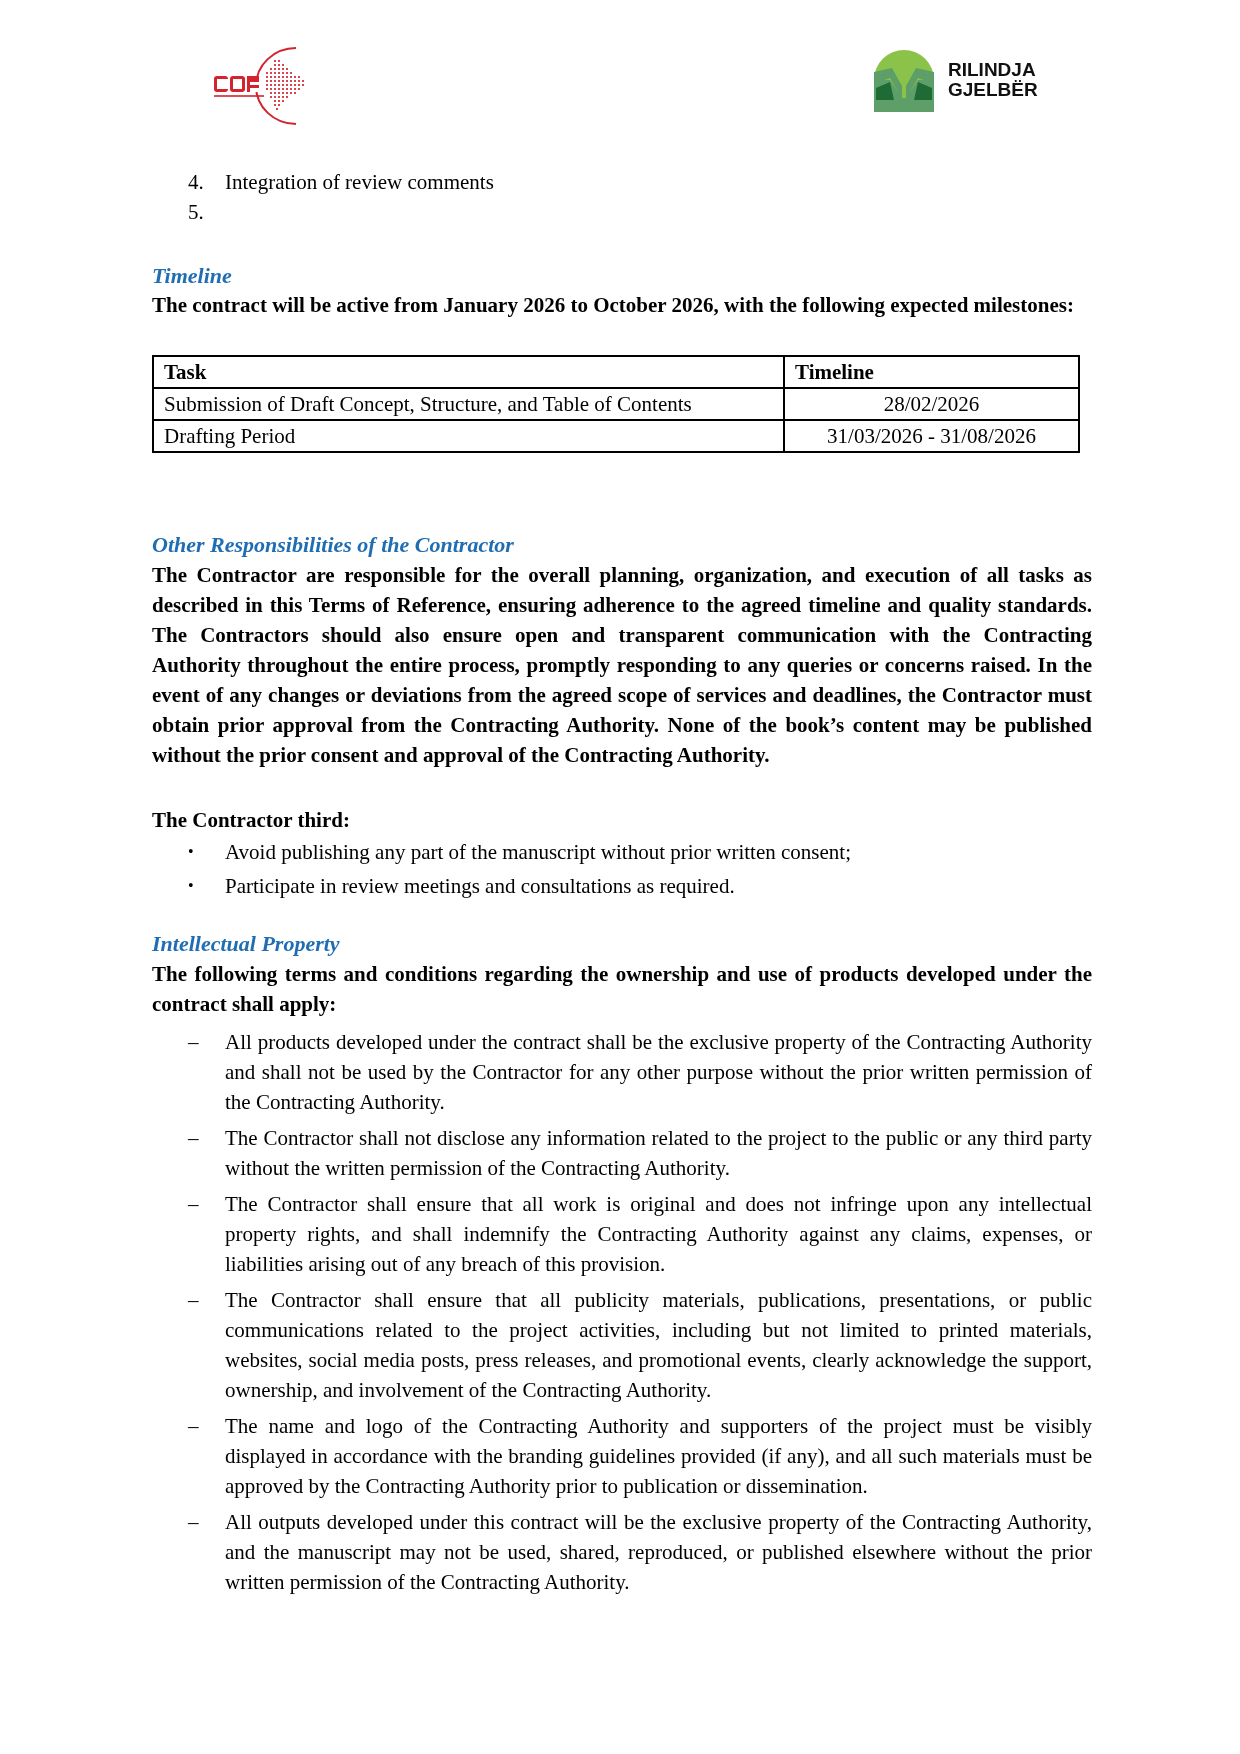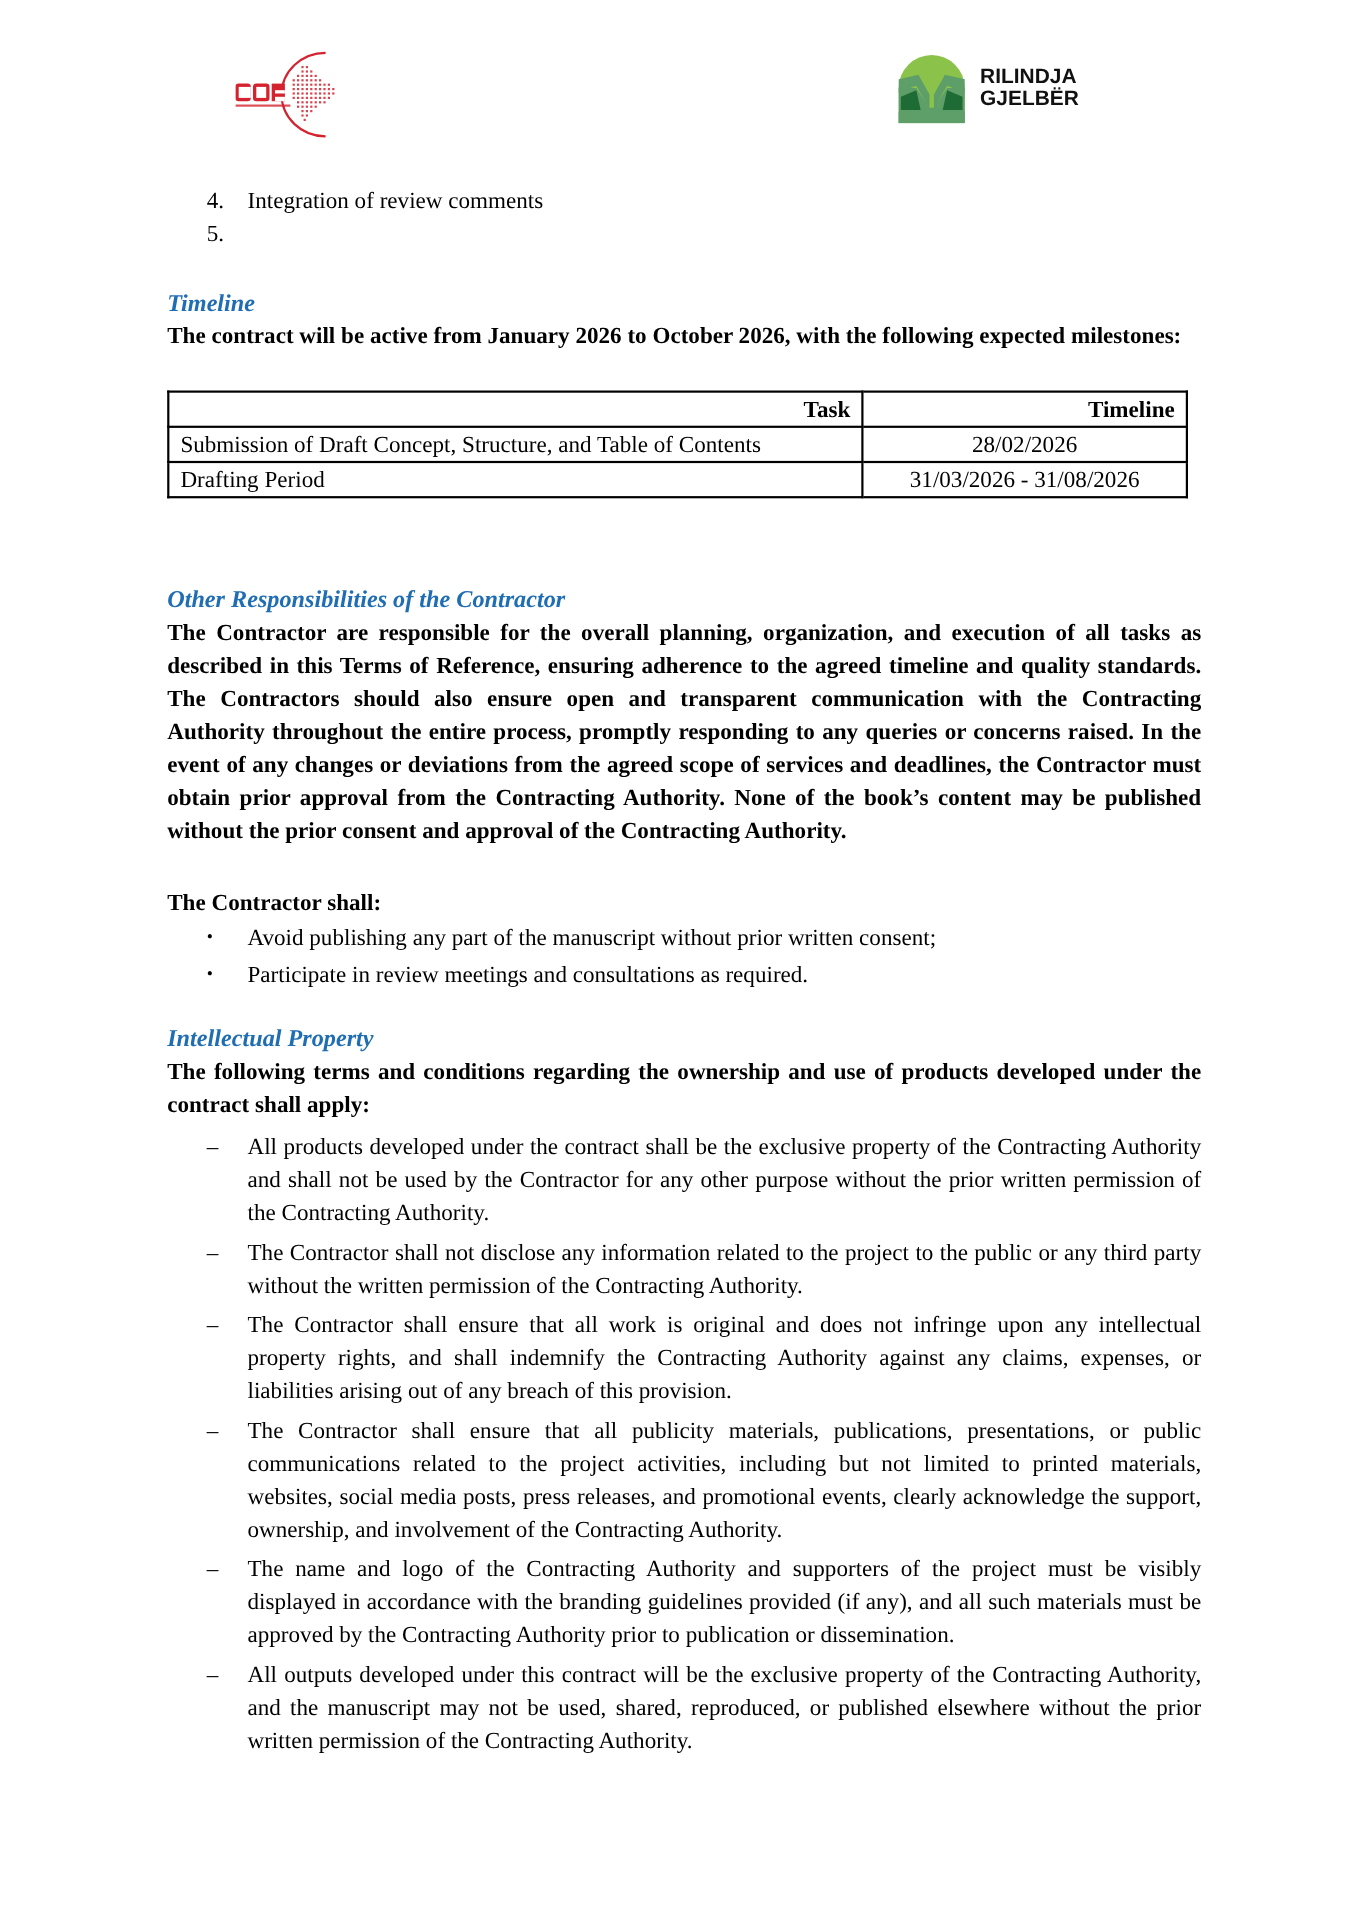--- a/index.html
+++ b/index.html
@@ -2,33 +2,33 @@
 <html><head>
   <meta charset="utf-8">
   <style>
     html, body { margin: 0; padding: 0; background: #ffffff; }
     body {
       width: 1240px; height: 1754px; position: relative; overflow: hidden;
       font-family: "Liberation Serif", "DejaVu Serif", serif;
       color: #000000;
     }
     .logo-cdf { position: absolute; left: 214px; top: 46px; width: 140px; height: 80px; }
-    .logo-rg { position: absolute; left: 815px; top: 50px; width: 180px; height: 64px; }
+    .logo-rg { position: absolute; left: 872px; top: 50px; width: 180px; height: 64px; }
     .rg-text { position: absolute; left: 76px; top: 10px; font-family: "Liberation Sans", "DejaVu Sans", sans-serif; font-weight: bold; font-size: 19px; line-height: 20px; letter-spacing: 0px; color: #111111; }
 
     .page { position: absolute; left: 152px; top: 0; width: 940px; }
     .text { font-size: 21px; line-height: 30px; }
     .numlist { position: absolute; left: 36px; top: 167px; width: 900px; }
     .numitem { display: flex; height: 30px; align-items: center; }
     .numitem .n { width: 37px; }
     .h { position: absolute; left: 0; font-style: italic; font-weight: bold; font-size: 22px; color: #1F6DB3; line-height: 28px; }
     .para { position: absolute; left: 0; width: 940px; text-align: justify; font-weight: bold; }
     table.tl { position: absolute; left: 0; top: 355px; width: 928px; border-collapse: collapse; font-size: 21px; }
     table.tl th, table.tl td { border: 2px solid #000; height: 30px; padding: 0 10px; line-height: 30px; }
-    table.tl th { font-weight: bold; text-align: right; }
+    table.tl th { font-weight: bold; text-align: left; }
     table.tl td.c { text-align: center; margin-left: 36px; }
     table.tl col.c1 { width: 631px; }
     .bullets { position: absolute; left: 36px; width: 900px; }
     .bitem { display: flex; height: 34px; align-items: center; }
     .bitem .b { width: 37px; font-size: 16px; }
     .dashes { position: absolute; left: 36px; top: 1027px; width: 904px; }
     .ditem { display: flex; margin-bottom: 6px; }
     .ditem .d { width: 37px; flex: none; }
     .ditem .t { flex: 1; text-align: justify; }
   </style>
@@ -175,21 +175,21 @@
     <tr>
       <td>Drafting Period</td>
       <td class="c">31/03/2026 - 31/08/2026</td>
     </tr>
   </tbody>
     </table>
 
   <div class="h" style="top:531px">Other Responsibilities of the Contractor</div>
   <div class="para" style="top:560px">The Contractor are responsible for the overall planning, organization, and execution of all tasks as described in this Terms of Reference, ensuring adherence to the agreed timeline and quality standards. The Contractors should also ensure open and transparent communication with the Contracting Authority throughout the entire process, promptly responding to any queries or concerns raised. In the event of any changes or deviations from the agreed scope of services and deadlines, the Contractor must obtain prior approval from the Contracting Authority. None of the book’s content may be published without the prior consent and approval of the Contracting Authority.</div>
 
-  <div class="para" style="top:805px">The Contractor shall:</div>
+  <div class="para" style="top:805px">The Contractor third:</div>
   <div class="bullets" style="top:835px">
     <div class="bitem">
       <span class="b">•</span>
       <span>Avoid publishing any part of the manuscript without prior written consent;</span>
     </div>
     <div class="bitem">
       <span class="b">•</span>
       <span>Participate in review meetings and consultations as required.</span>
     </div>
   </div>

